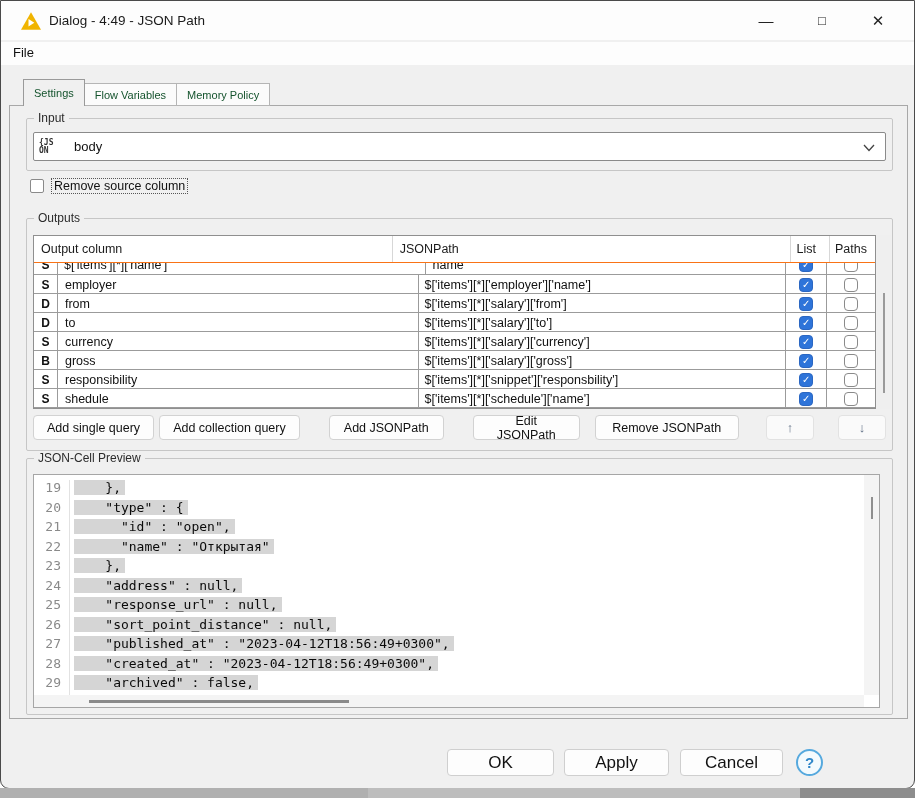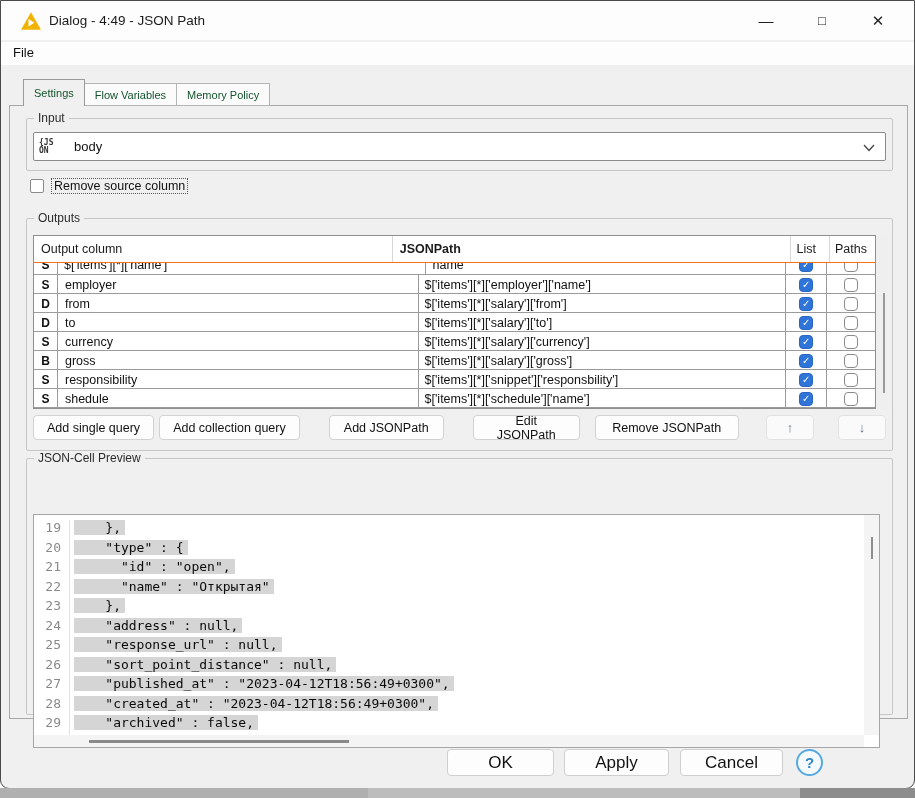--- a/index.html
+++ b/index.html
@@ -55,21 +55,21 @@
   .checkline { position:absolute; left:20px; top:72px; display:flex; align-items:center; }
   .cb { width:14px; height:14px; background:#fff; border:1px solid #8a8a8a; border-radius:2px; }
   .cb-label { margin-left:7px; font-size:12.5px; color:#111; border:1px dotted #555; padding:0 2px; }
 
   
   .otable { position:absolute; left:6px; top:16px; width:843px; height:174px;
             border:1px solid #8f8f8f; background:#fff; overflow:hidden; }
   .thead { display:flex; height:27px; background:#fff; border-bottom:1px solid #f97316; }
   .th { font-size:12.5px; color:#1b1b1b; display:flex; align-items:center; padding-left:7px;
         border-right:1px solid #d7d7d7; }
-  .th.c1{ width:385px; } .th.c2{ width:428px;font-weight:bold; } .th.c3{ width:41px; padding-left:5px;} .th.c4{ width:48px; border-right:none; padding-left:5px;}
+  .th.c1{ width:385px; } .th.c2{ width:428px; } .th.c3{ width:41px; padding-left:5px;} .th.c4{ width:48px; border-right:none; padding-left:5px;}
   .row { display:flex; height:19px; border-bottom:1px solid #9b9b9b; background:#fff; overflow:hidden; }
   .row.clipped { height:12px; align-items:flex-end; }
   .td { display:flex; align-items:center; overflow:hidden; height:19px; }
   .td-type { width:24px; border-right:1px solid #9b9b9b; justify-content:center;
              font-weight:bold; font-size:12px; color:#111; }
   .td-name { width:361px; border-right:1px solid #9b9b9b; padding-left:7px; font-size:12.5px; color:#111;}
   .td-path { width:368px; border-right:1px solid #9b9b9b; padding-left:6px; font-size:12.5px; color:#111;}
   .td-list { width:41px; border-right:1px solid #9b9b9b; justify-content:center; }
   .td-paths{ width:48px; justify-content:center; }
   .chk { width:14px; height:14px; border-radius:4px; }
@@ -84,21 +84,21 @@
   .btn { background:#fdfdfd; border:1px solid #d2d2d2; border-radius:4px; font-size:12.5px;
          color:#111; padding:0 13px; height:25px; display:flex; align-items:center;
          font-family:"Liberation Sans", sans-serif; }
   .btn + .btn { margin-left:5px; }
   .sp30 { width:29px; } .sp29 { width:29px; } .sp15 { width:15px; }
   .btn.arrow { width:48px; justify-content:center; color:#5f6f85; background:#fafafa;
                border-color:#e2e2e2; font-size:13px; }
 
   
   .codearea { position:absolute; left:6px; top:15px; width:847px; height:234px;
-              border:1px solid #a6a6a6; background:#fff; overflow:hidden;margin-top:40px; }
+              border:1px solid #a6a6a6; background:#fff; overflow:hidden; }
   .codelines { position:absolute; left:0; top:5px; right:16px; bottom:12px; overflow:hidden; }
   .codeline { display:flex; height:19.5px; font-family:"DejaVu Sans Mono", monospace; font-size:13px; }
   .lineno { width:36px; text-align:right; padding-right:8px; color:#8a8a8a;
             border-right:1px solid #e2e2e2; flex:none; }
   .codetext { white-space:pre; color:#0a0a0a; padding-left:4px; }
   .codetext .sel { background:#d5d5d5; padding-right:4px; }
   .code-vscroll { position:absolute; right:0; top:0; width:15px; bottom:12px; background:#f4f4f4; }
   .code-vscroll .thumb { position:absolute; left:7px; top:22px; width:2px; height:22px; background:#8f8f8f; }
   .code-hscroll { position:absolute; left:0; bottom:0; right:15px; height:12px; background:#f4f4f4; }
   .code-hscroll .thumb { position:absolute; left:55px; top:5px; width:260px; height:3px; background:#8a8a8a; }

